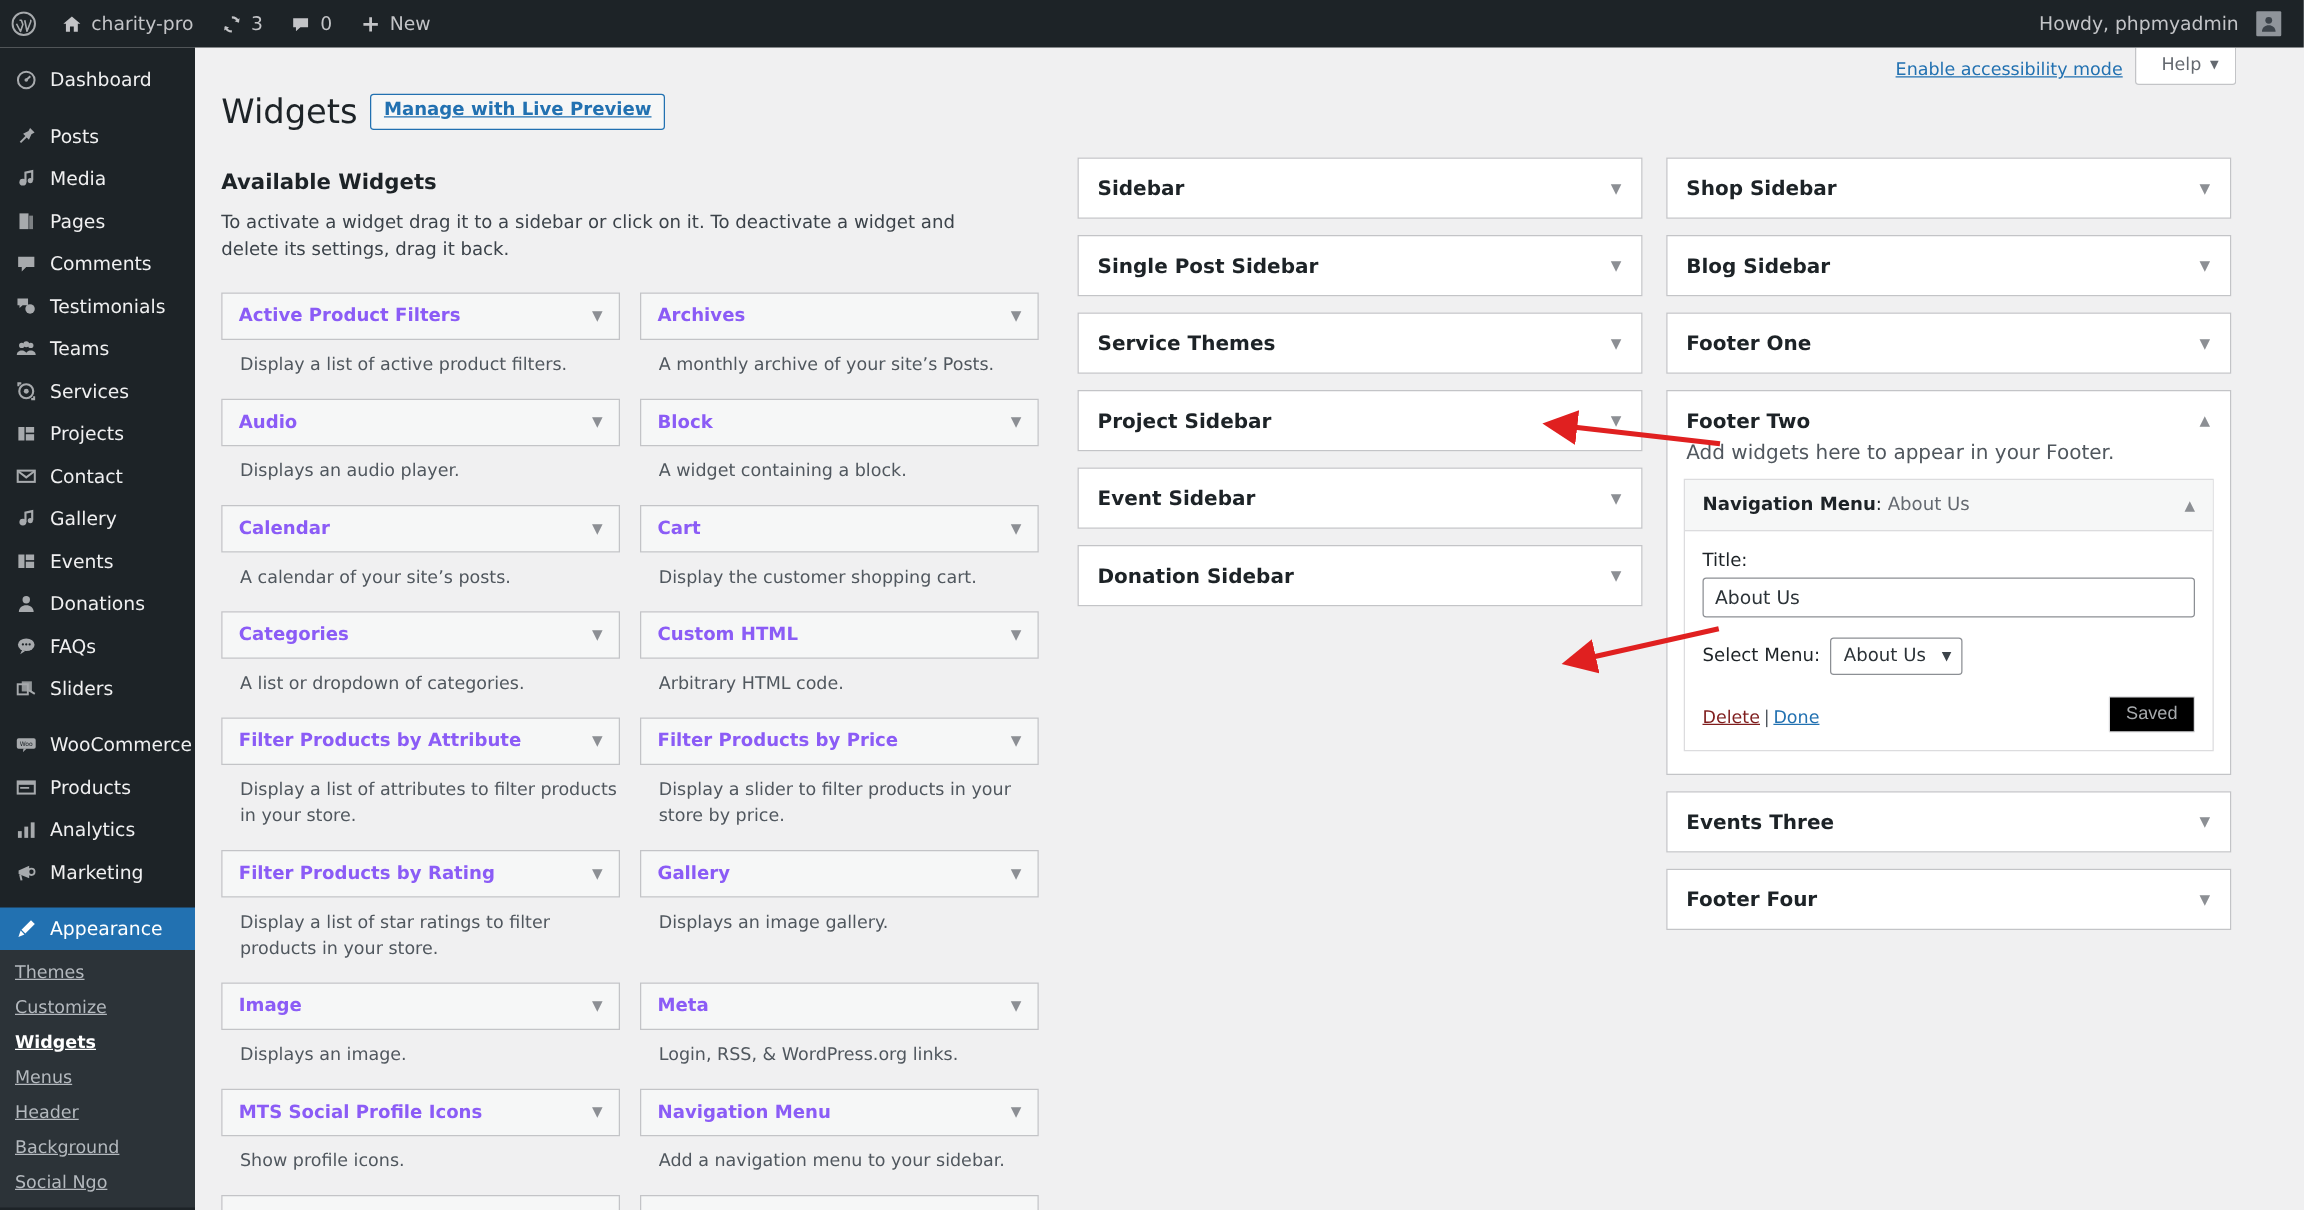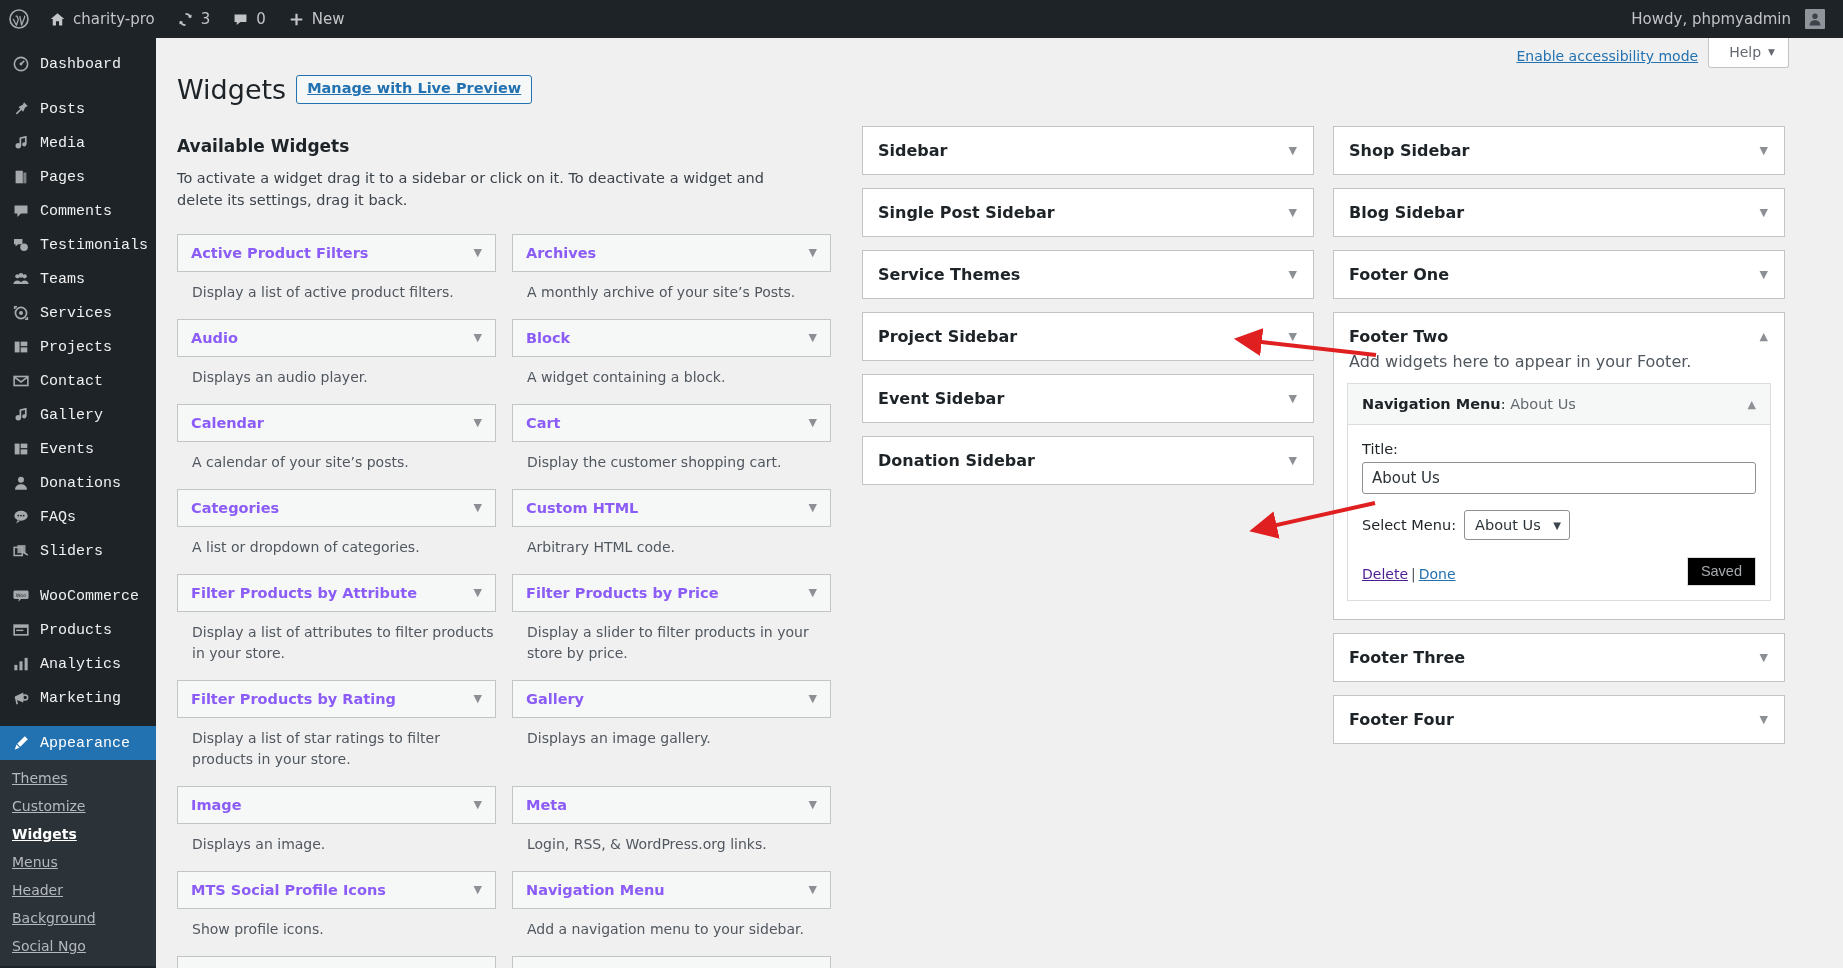--- a/index.html
+++ b/index.html
@@ -49,21 +49,21 @@
     padding-left: 12px;
     color: #f0f0f1;
     font-size: 15px;
     white-space: nowrap;
   }
   .menu-li .mi {
     width: 24px; height: 20px;
     display: inline-flex; align-items: center; justify-content: flex-start;
     color: #a7aaad; flex: 0 0 24px;
   }
-  .menu-li .mlabel { padding-left: 4px; font-family: Liberation Mono, monospace; }
+  .menu-li .mlabel { padding-left: 4px; }
   .menu-li.current {
     background: #2271b1; color: #fff; font-weight: 400;
   }
   .menu-li.current .mi { color: #fff; }
   .menu-li.current::after {
     content: ""; position: absolute; right: -8px; top: 50%;
     margin-top: -8px;
     border-style: solid; border-width: 8px 0 8px 8px;
     border-color: transparent transparent transparent #f0f0f1;
   }
@@ -203,21 +203,21 @@
     display: flex; align-items: center; justify-content: space-between;
     padding: 0 8px 0 10px;
     font-size: 14.5px; color: #2c3338;
   }
   .sel-box .chev { font-size: 10px; color: #3c434a; margin-left: 10px; }
   .row-actions {
     display: flex; align-items: flex-end; margin-top: 17px;
   }
   .acts { flex: 1; font-size: 14px; padding-bottom: 4px; }
   .acts a { text-decoration: underline; }
-  .a-delete { color: #4c1d95; }
+  .a-delete { color: #7f1d1d; }
   .a-sep { color: #50575e; padding: 0 3px; }
   .a-done { color: #2271b1; }
   .btn-saved {
     background: #000000; border: 1px solid #dcdcde; border-radius: 1px;
     color: #a7aaad; font-size: 14.5px;
     padding: 5px 13px 6px 13px;
   }
 
   
   #arrows { position: absolute; left: 0; top: 0; width: 1843px; height: 968px; pointer-events: none; z-index: 60; }
@@ -731,21 +731,21 @@
             </div>
           </div>
         </div>
 
       </div>
     </div>
 
     <div id="col-right-tail">
         <div class="sb-box">
           <div class="sb-head">
-            <span class="sbname">Footer Three</span>
+            <span class="sbname">Events Three</span>
             <span class="caret">▼</span>
           </div>
         </div>
         <div class="sb-box">
           <div class="sb-head">
             <span class="sbname">Footer Four</span>
             <span class="caret">▼</span>
           </div>
         </div>
       </div>

